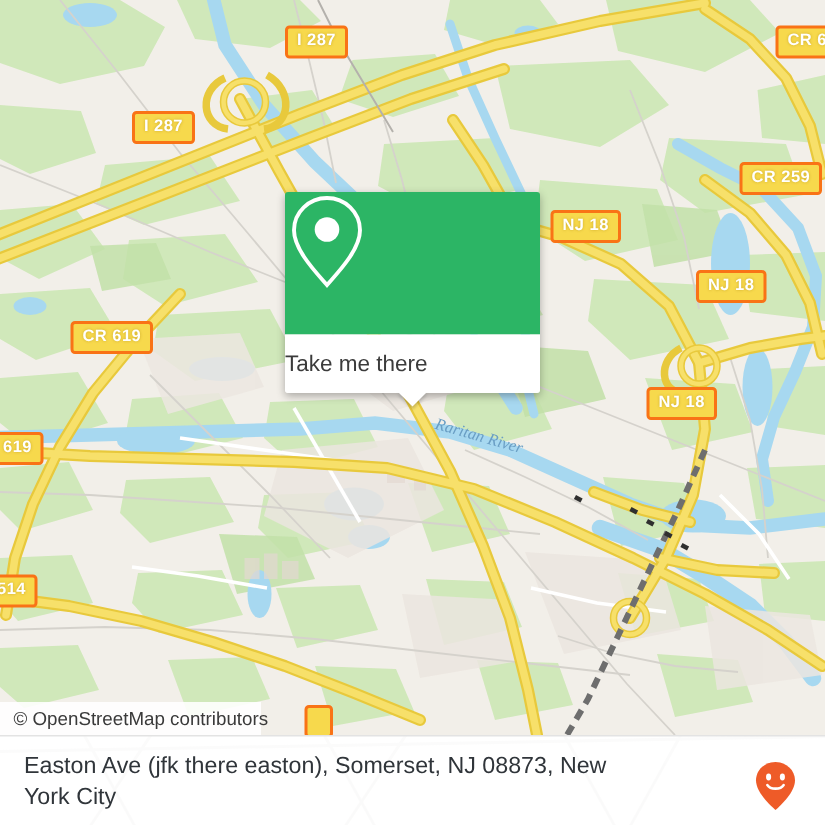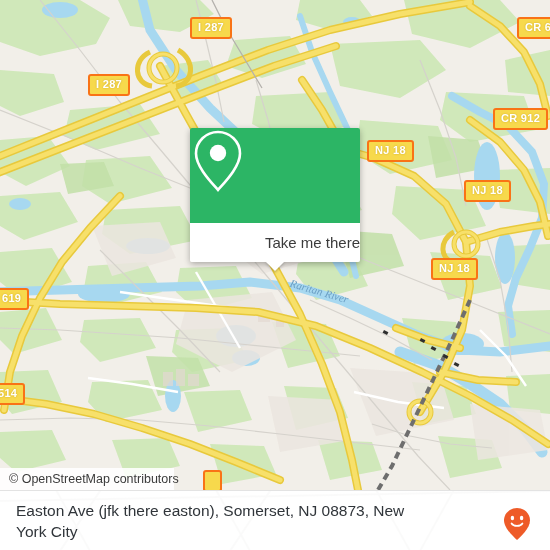--- a/index.html
+++ b/index.html
@@ -59,21 +59,21 @@
     position:absolute;left:190px;top:128px;width:170px;
     box-shadow:0 2px 6px rgba(0,0,0,.30);
     border-radius:2px;overflow:visible;
   }
   .card-top{
     background:#2cb565;height:95px;border-radius:2px 2px 0 0;
     display:flex;align-items:center;justify-content:center;
   }
   .card-bottom{
     background:#ffffff;height:39px;border-radius:0 0 2px 2px;
-    display:flex;align-items:center;justify-content:flex-end;
+    display:flex;align-items:center;justify-content:flex-start;
   }
   .card-bottom span{
     color:#3b3b3b;font-size:15px;font-family:"Liberation Sans",sans-serif;
   }
   .card-tail{
     position:absolute;left:50%;bottom:-9px;margin-left:-10px;
     width:0;height:0;
     border-left:10px solid transparent;
     border-right:10px solid transparent;
     border-top:10px solid #ffffff;
@@ -328,24 +328,25 @@
         <rect x="384" y="330" width="5" height="3" transform="rotate(28 384 330)"></rect>
       </g>
     </svg>
 
 
     <div class="river-label" style="left:292px;top:277px;">Raritan River</div>
 
     <div class="shield" style="left:190px;top:17px;">I 287</div>
     <div class="shield" style="left:88px;top:74px;">I 287</div>
     <div class="shield" style="left:517px;top:17px;">CR 66</div>
-    <div class="shield" style="left:493px;top:108px;">CR 912</div>
+    <div class="shield" style="left:493px;top:108px;">CR 259</div>
     <div class="shield" style="left:367px;top:140px;">NJ 18</div>
     <div class="shield" style="left:464px;top:180px;">NJ 18</div>
     <div class="shield" style="left:431px;top:258px;">NJ 18</div>
+    <div class="shield" style="left:47px;top:214px;">CR 619</div>
     <div class="shield" style="left:-6px;top:288px;">619</div>
     <div class="shield" style="left:-10px;top:383px;">514</div>
     <div class="shield" style="left:203px;top:470px;">&nbsp;</div>
 
     <div class="card">
       <div class="card-top">
         <svg width="56" height="66" viewBox="0 0 56 66">
           <path d="M28 4 C16 4 6 13.5 6 25.5 C6 39 22 55 28 62 C34 55 50 39 50 25.5 C50 13.5 40 4 28 4 Z" fill="none" stroke="#ffffff" stroke-width="2.6"></path>
           <circle cx="28" cy="25" r="8.2" fill="#ffffff"></circle>
         </svg>

